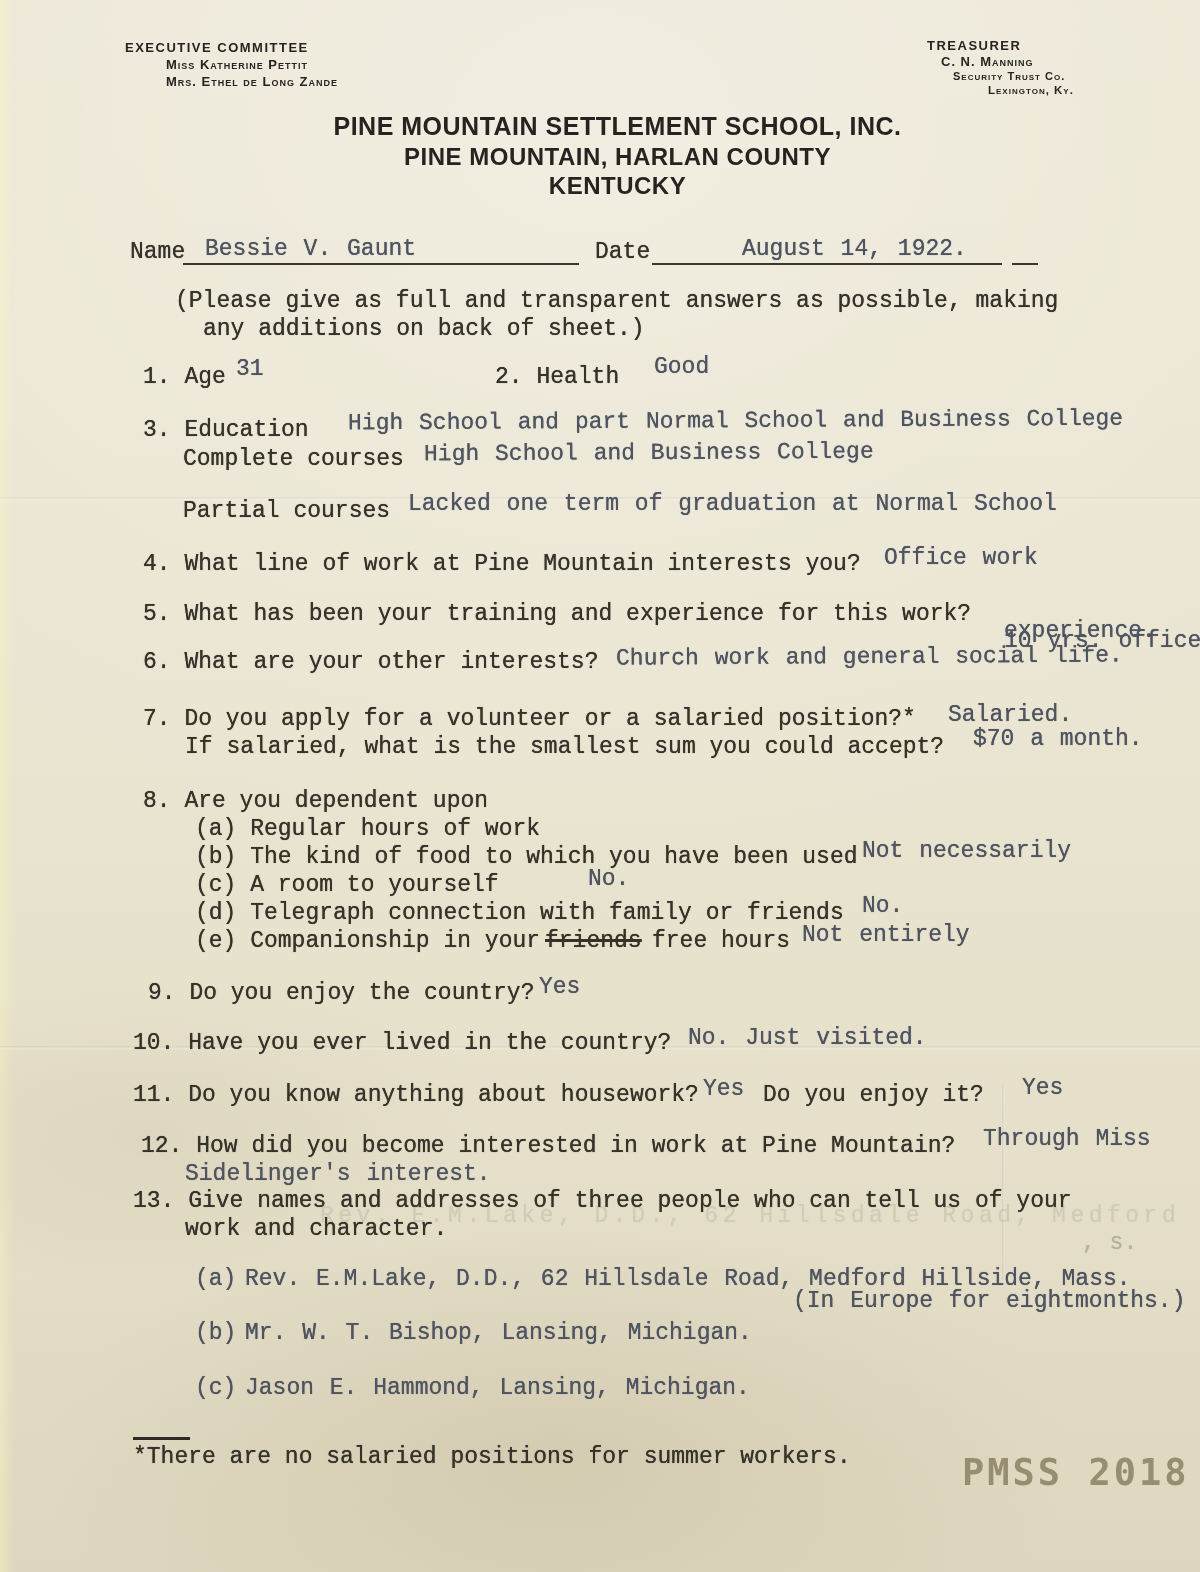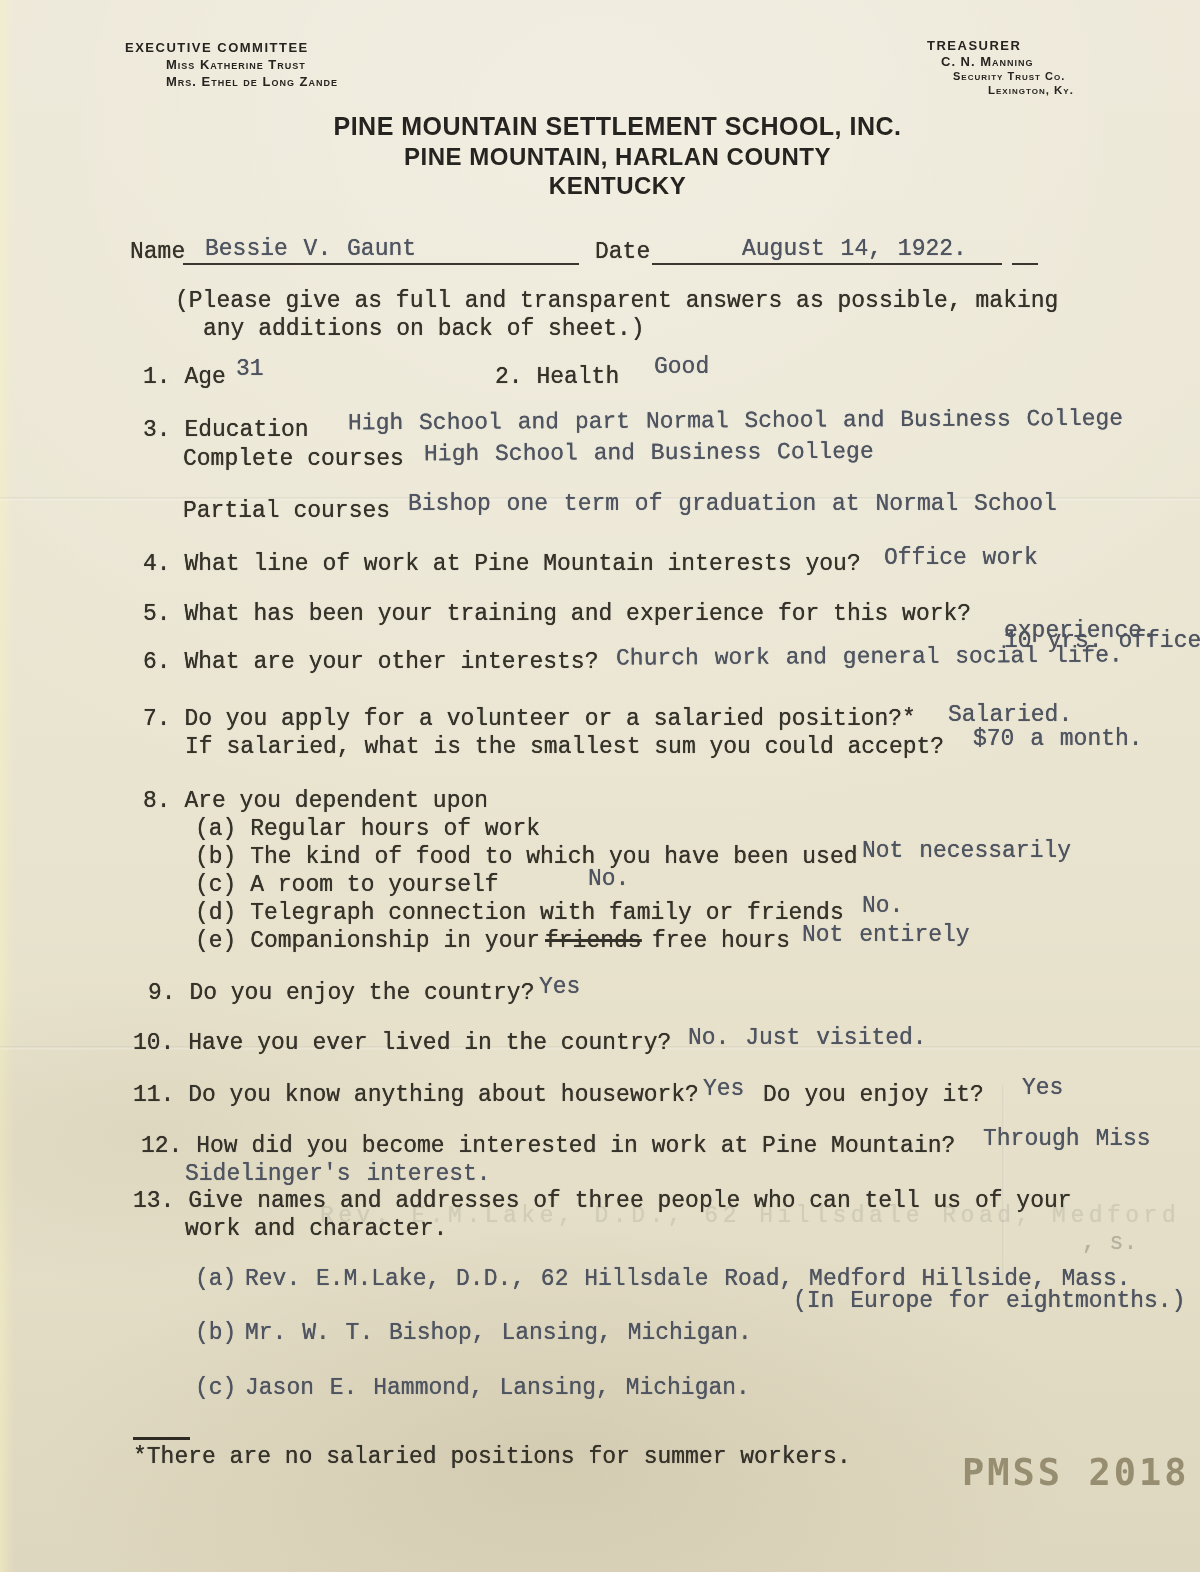--- a/index.html
+++ b/index.html
@@ -41,21 +41,21 @@
 </head>
 <body>
 
 <div id="paper">
 
   <div class="crease crease-h" style="top:497px;"></div>
   <div class="crease crease-h" style="top:1046px;"></div>
   <div class="crease crease-v" style="left:1002px;top:1085px;height:195px;"></div>
 
   <div class="print" style="left:125px;top:40px;font-size:13px;letter-spacing:1.5px;">EXECUTIVE COMMITTEE</div>
-  <div class="print sc" style="left:166px;top:57px;font-size:13px;">Miss Katherine Trust</div>
+  <div class="print sc" style="left:166px;top:57px;font-size:13px;">Miss Katherine Pettit</div>
   <div class="print sc" style="left:166px;top:74px;font-size:13px;">Mrs. Ethel de Long Zande</div>
 
   <div class="print" style="left:927px;top:38px;font-size:13px;letter-spacing:1.5px;">TREASURER</div>
   <div class="print sc" style="left:941px;top:54px;font-size:13px;">C. N. Manning</div>
   <div class="print sc" style="left:953px;top:70px;font-size:11px;">Security Trust Co.</div>
   <div class="print sc" style="left:988px;top:84px;font-size:11.5px;">Lexington, Ky.</div>
 
   <div class="print title" style="top:112px;font-size:25px;">PINE MOUNTAIN SETTLEMENT SCHOOL, INC.</div>
   <div class="print title" style="top:143px;font-size:24px;">PINE MOUNTAIN, HARLAN COUNTY</div>
   <div class="print title" style="top:172px;font-size:24px;">KENTUCKY</div>
@@ -74,21 +74,21 @@
   <div class="t q" style="left:143px;top:364px;">1. Age</div>
   <div class="t a" style="left:236px;top:356px;">31</div>
   <div class="t q" style="left:495px;top:364px;">2. Health</div>
   <div class="t a" style="left:654px;top:354px;">Good</div>
 
   <div class="t q" style="left:143px;top:417px;">3. Education</div>
   <div class="t a tilt" style="left:348px;top:408px;">High School and part Normal School and Business College</div>
   <div class="t q" style="left:183px;top:446px;">Complete courses</div>
   <div class="t a tilt" style="left:424px;top:440px;">High School and Business College</div>
   <div class="t q" style="left:183px;top:498px;">Partial courses</div>
-  <div class="t a" style="left:408px;top:491px;">Bishop one term of graduation at Normal School</div>
+  <div class="t a" style="left:408px;top:491px;">Lacked one term of graduation at Normal School</div>
 
   <div class="t q" style="left:143px;top:551px;">4. What line of work at Pine Mountain interests you?</div>
   <div class="t a" style="left:884px;top:545px;">Office work</div>
 
   <div class="t q" style="left:143px;top:601px;">5. What has been your training and experience for this work?</div>
   <div class="t a" style="left:1004px;top:594px;margin-top:34px;">10 yrs. office</div>
   <div class="t a" style="left:1004px;top:618px;">experience.</div>
 
   <div class="t q" style="left:143px;top:649px;">6. What are your other interests?</div>
   <div class="t a tilt" style="left:616px;top:644px;">Church work and general social life.</div>

